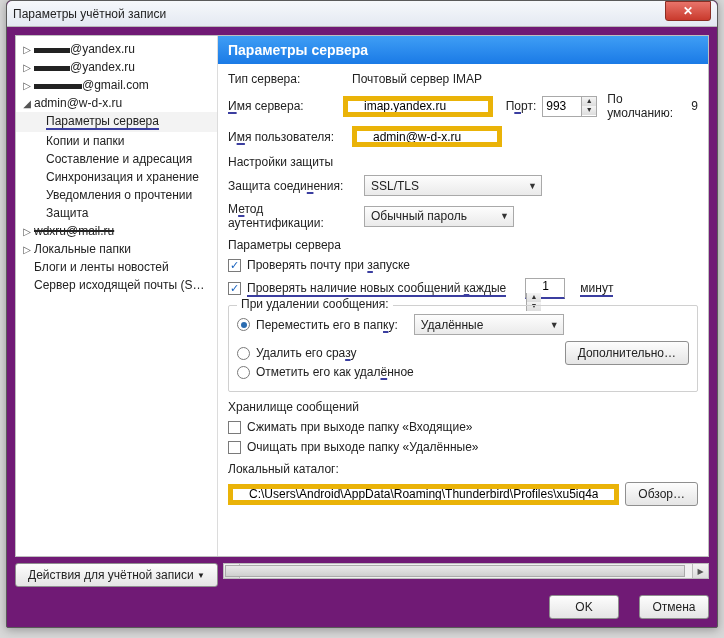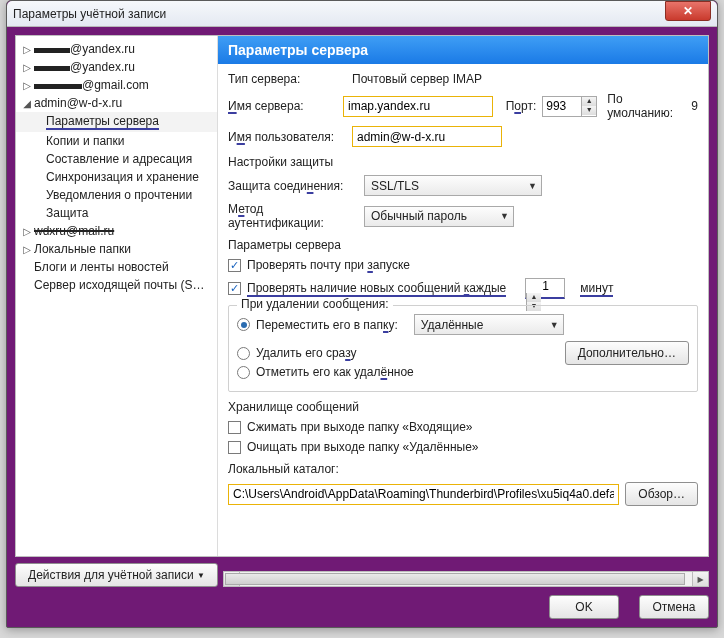--- a/index.html
+++ b/index.html
@@ -17,38 +17,38 @@
 .tree-item.child { padding-left: 30px; }
 .tree-item.selected { background: #f3f3f3; }
 .tree-item.underlined span.lbl { border-bottom: 2px solid #3b3ea0; }
 .strike { text-decoration: line-through; text-decoration-thickness: 2px; }
 .right-pane { flex: 1; display: flex; flex-direction: column; overflow: hidden; }
 .section-header { background: linear-gradient(#3f9ef5, #1a7ae6); color: #fff; font-weight: bold; font-size: 14px; padding: 6px 10px; }
 .content { padding: 8px 10px 4px 10px; color: #222; }
 .row { display: flex; align-items: center; margin-bottom: 6px; gap: 6px; }
 .lblw { width: 118px; }
 .lblw2 { width: 130px; }
-.input { border: 1px solid #eab308; background: #fff; padding: 2px 4px; height: 21px; }
+.input { border: 5px solid #eab308; background: #fff; padding: 2px 16px; height: 21px; }
 .dropdown { display: inline-flex; align-items: center; border: 1px solid #a9a9a9; background: linear-gradient(#fdfdfd,#eaeaea); height: 21px; padding: 0 4px 0 6px; cursor: pointer; }
 .dropdown .dd-arrow { margin-left: auto; padding-left: 8px; color: #333; font-size: 9px; }
 .spin { display: inline-flex; border: 1px solid #a9a9a9; height: 21px; }
 .spin input { border: none; width: 38px; text-align: right; padding-right: 15px; }
 .spin .arrows { display: flex; flex-direction: column; border-left: 1px solid #a9a9a9; }
 .spin .arrows div { width: 14px; height: 9px; font-size: 7px; text-align: center; line-height: 8px; background: linear-gradient(#f4f4f4,#ddd); color: #333; }
 .group-label { color: #222; margin: 8px 0 6px 0; }
 .group-box { border: 1px solid #d0d0d0; border-radius: 2px; padding: 8px 8px 6px 8px; margin-top: 2px; position: relative; }
 .group-box legend { position: absolute; top: -9px; left: 8px; background: #fff; padding: 0 4px; color: #222; }
 .chk-row, .rad-row { display: flex; align-items: center; gap: 6px; margin-bottom: 6px; }
 .chk { width: 13px; height: 13px; border: 1px solid #7a7a7a; background: #fff; display: inline-flex; align-items: center; justify-content: center; font-size: 11px; color: #1560bd; cursor: pointer; }
 .rad { width: 13px; height: 13px; border: 1px solid #7a7a7a; border-radius: 50%; background: #fff; display: inline-flex; align-items: center; justify-content: center; cursor: pointer; }
 .rad.checked::after { content: ""; width: 6px; height: 6px; border-radius: 50%; background: #2b6cb0; }
 .btn { display: inline-flex; align-items: center; justify-content: center; height: 24px; padding: 0 12px; border: 1px solid #8f8f8f; border-radius: 3px; background: linear-gradient(#fdfdfd,#e5e5e5); cursor: pointer; color: #222; }
 .under { text-decoration: underline; text-decoration-color: #3b3ea0; text-decoration-thickness: 2px; text-underline-offset: 2px; }
 .under-blue { border-bottom: 2px solid #3b3ea0; display: inline-block; }
-.bottom-bar { display: flex; align-items: flex-end; padding-top: 6px; gap: 5px; }
+.bottom-bar { display: flex; align-items: flex-start; padding-top: 6px; gap: 5px; }
 .scroll-track { flex: 1; height: 16px; border: 1px solid #bcbcbc; background: #f1f1f1; position: relative; }
 .scroll-track .thumb { position: absolute; top: 1px; bottom: 1px; left: 1px; width: 460px; background: linear-gradient(#e9e9e9,#cfcfcf); border: 1px solid #aaa; }
 .scroll-track .sc-ar { position: absolute; top: 0; bottom: 0; width: 16px; display: flex; align-items: center; justify-content: center; font-size: 8px; color: #555; background: linear-gradient(#f4f4f4,#ddd); }
 .scroll-track .sc-ar.l { left: 0; border-right: 1px solid #bbb; }
 .scroll-track .sc-ar.r { right: 0; border-left: 1px solid #bbb; }
 .dlg-buttons { display: flex; justify-content: flex-end; gap: 20px; padding-top: 8px; }
 </style>
 </head>
 <body>
 

